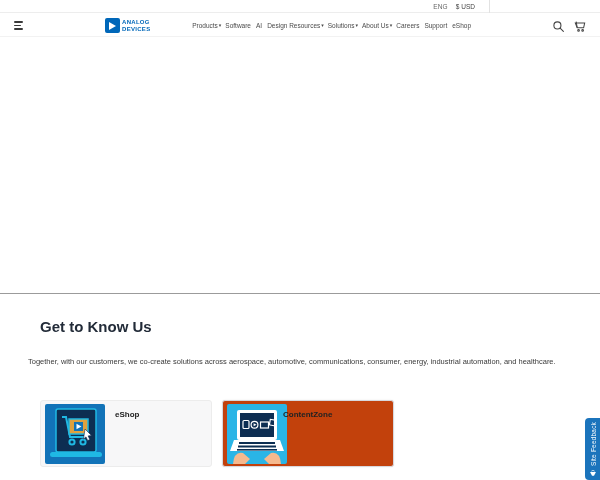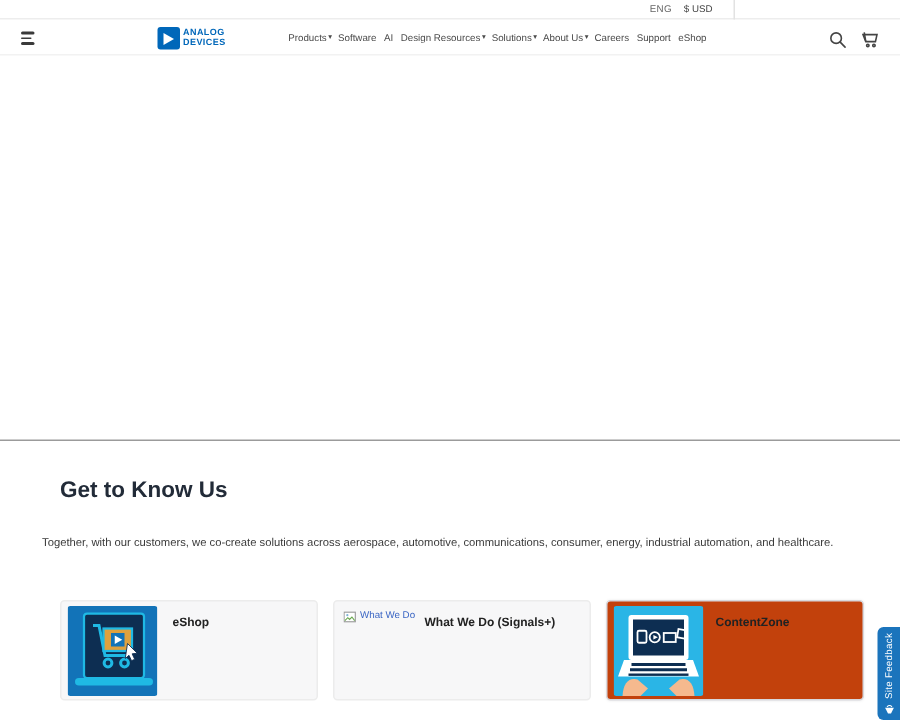--- a/index.html
+++ b/index.html
@@ -166,31 +166,20 @@
           <circle cx="38" cy="38" r="2.6" fill="none" stroke="#1fb9e4" stroke-width="2"></circle>
           <rect x="24" y="15" width="19" height="15" fill="#dfa13e" stroke="#1fb9e4" stroke-width="1.5"></rect>
           <rect x="29" y="18" width="9" height="9" fill="#1273b8"></rect>
           <path d="M31.5 19.7 l5 2.8 -5 2.8 z" fill="#fff"></path>
           <path d="M40 25 l6.5 6.5 -3.4 .4 1.7 3.6 -2.1 1 -1.7 -3.6 -2.5 2.1 z" fill="#fff" stroke="#0d2e52" stroke-width="0.6"></path>
         </svg>
       </div>
       <span class="card-label">eShop</span>
     </div>
 
-    <div class="card">
-      <div class="broken-img">
-        <svg width="9" height="9" viewBox="0 0 12 12">
-            <rect x="0.5" y="1.5" width="10" height="8.5" fill="#fff" stroke="#9a9a9a" stroke-width="1"></rect>
-            <circle cx="3.4" cy="4.2" r="1" fill="#7fb3d5"></circle>
-            <path d="M1.2 9 l2.6-2.6 1.6 1.6 2.1-2.2 2.4 3.2" fill="none" stroke="#6aa84f" stroke-width="1"></path>
-          </svg>
-        <span class="alt-text">What We Do</span>
-      </div>
-      <span class="card-label">What We Do (Signals+)</span>
-    </div>
 
     <div class="card card-highlight">
       <div class="card-img">
         <svg width="60" height="60" viewBox="0 0 60 60">
           <rect width="60" height="60" fill="#2ab5e6"></rect>
           <rect x="10" y="6" width="40" height="30" rx="2" fill="#fff"></rect>
           <rect x="13" y="9" width="34" height="24" fill="#0d2e52"></rect>
           <rect x="16" y="16.5" width="6" height="8" rx="1" fill="none" stroke="#fff" stroke-width="1.2"></rect>
           <circle cx="27.5" cy="20.8" r="3.4" fill="none" stroke="#fff" stroke-width="1.2"></circle>
           <path d="M26.6 19.3 l3 1.5 -3 1.5 z" fill="#fff"></path>

